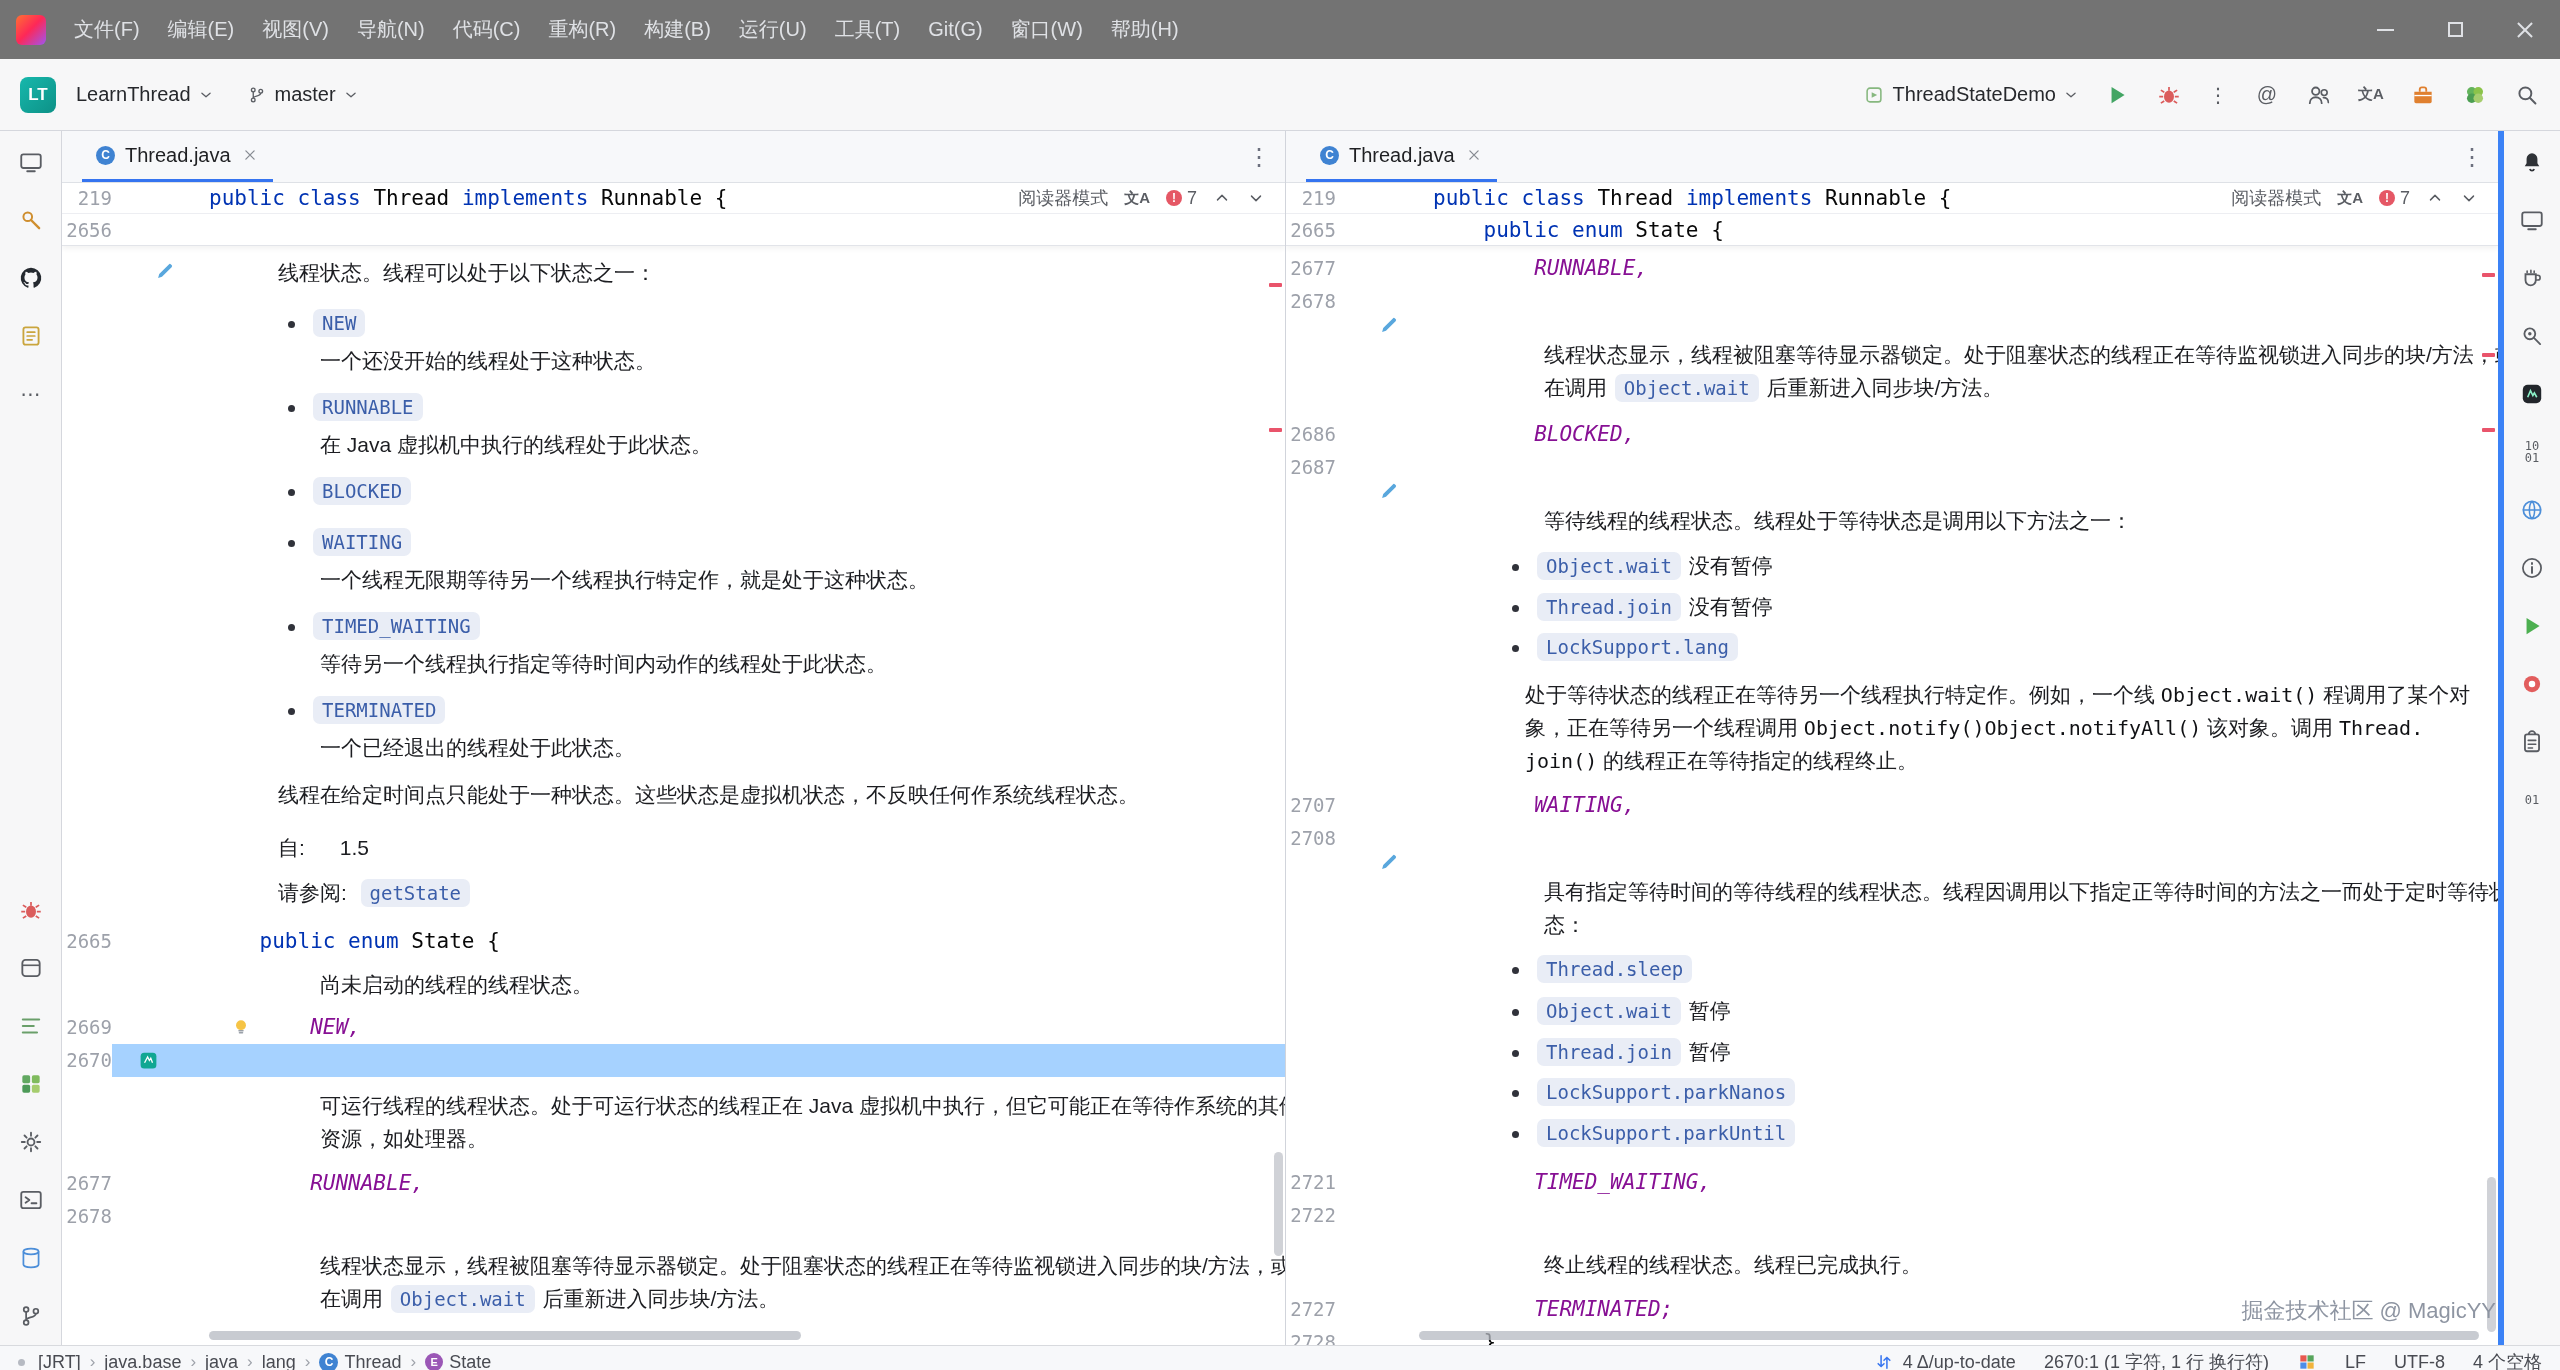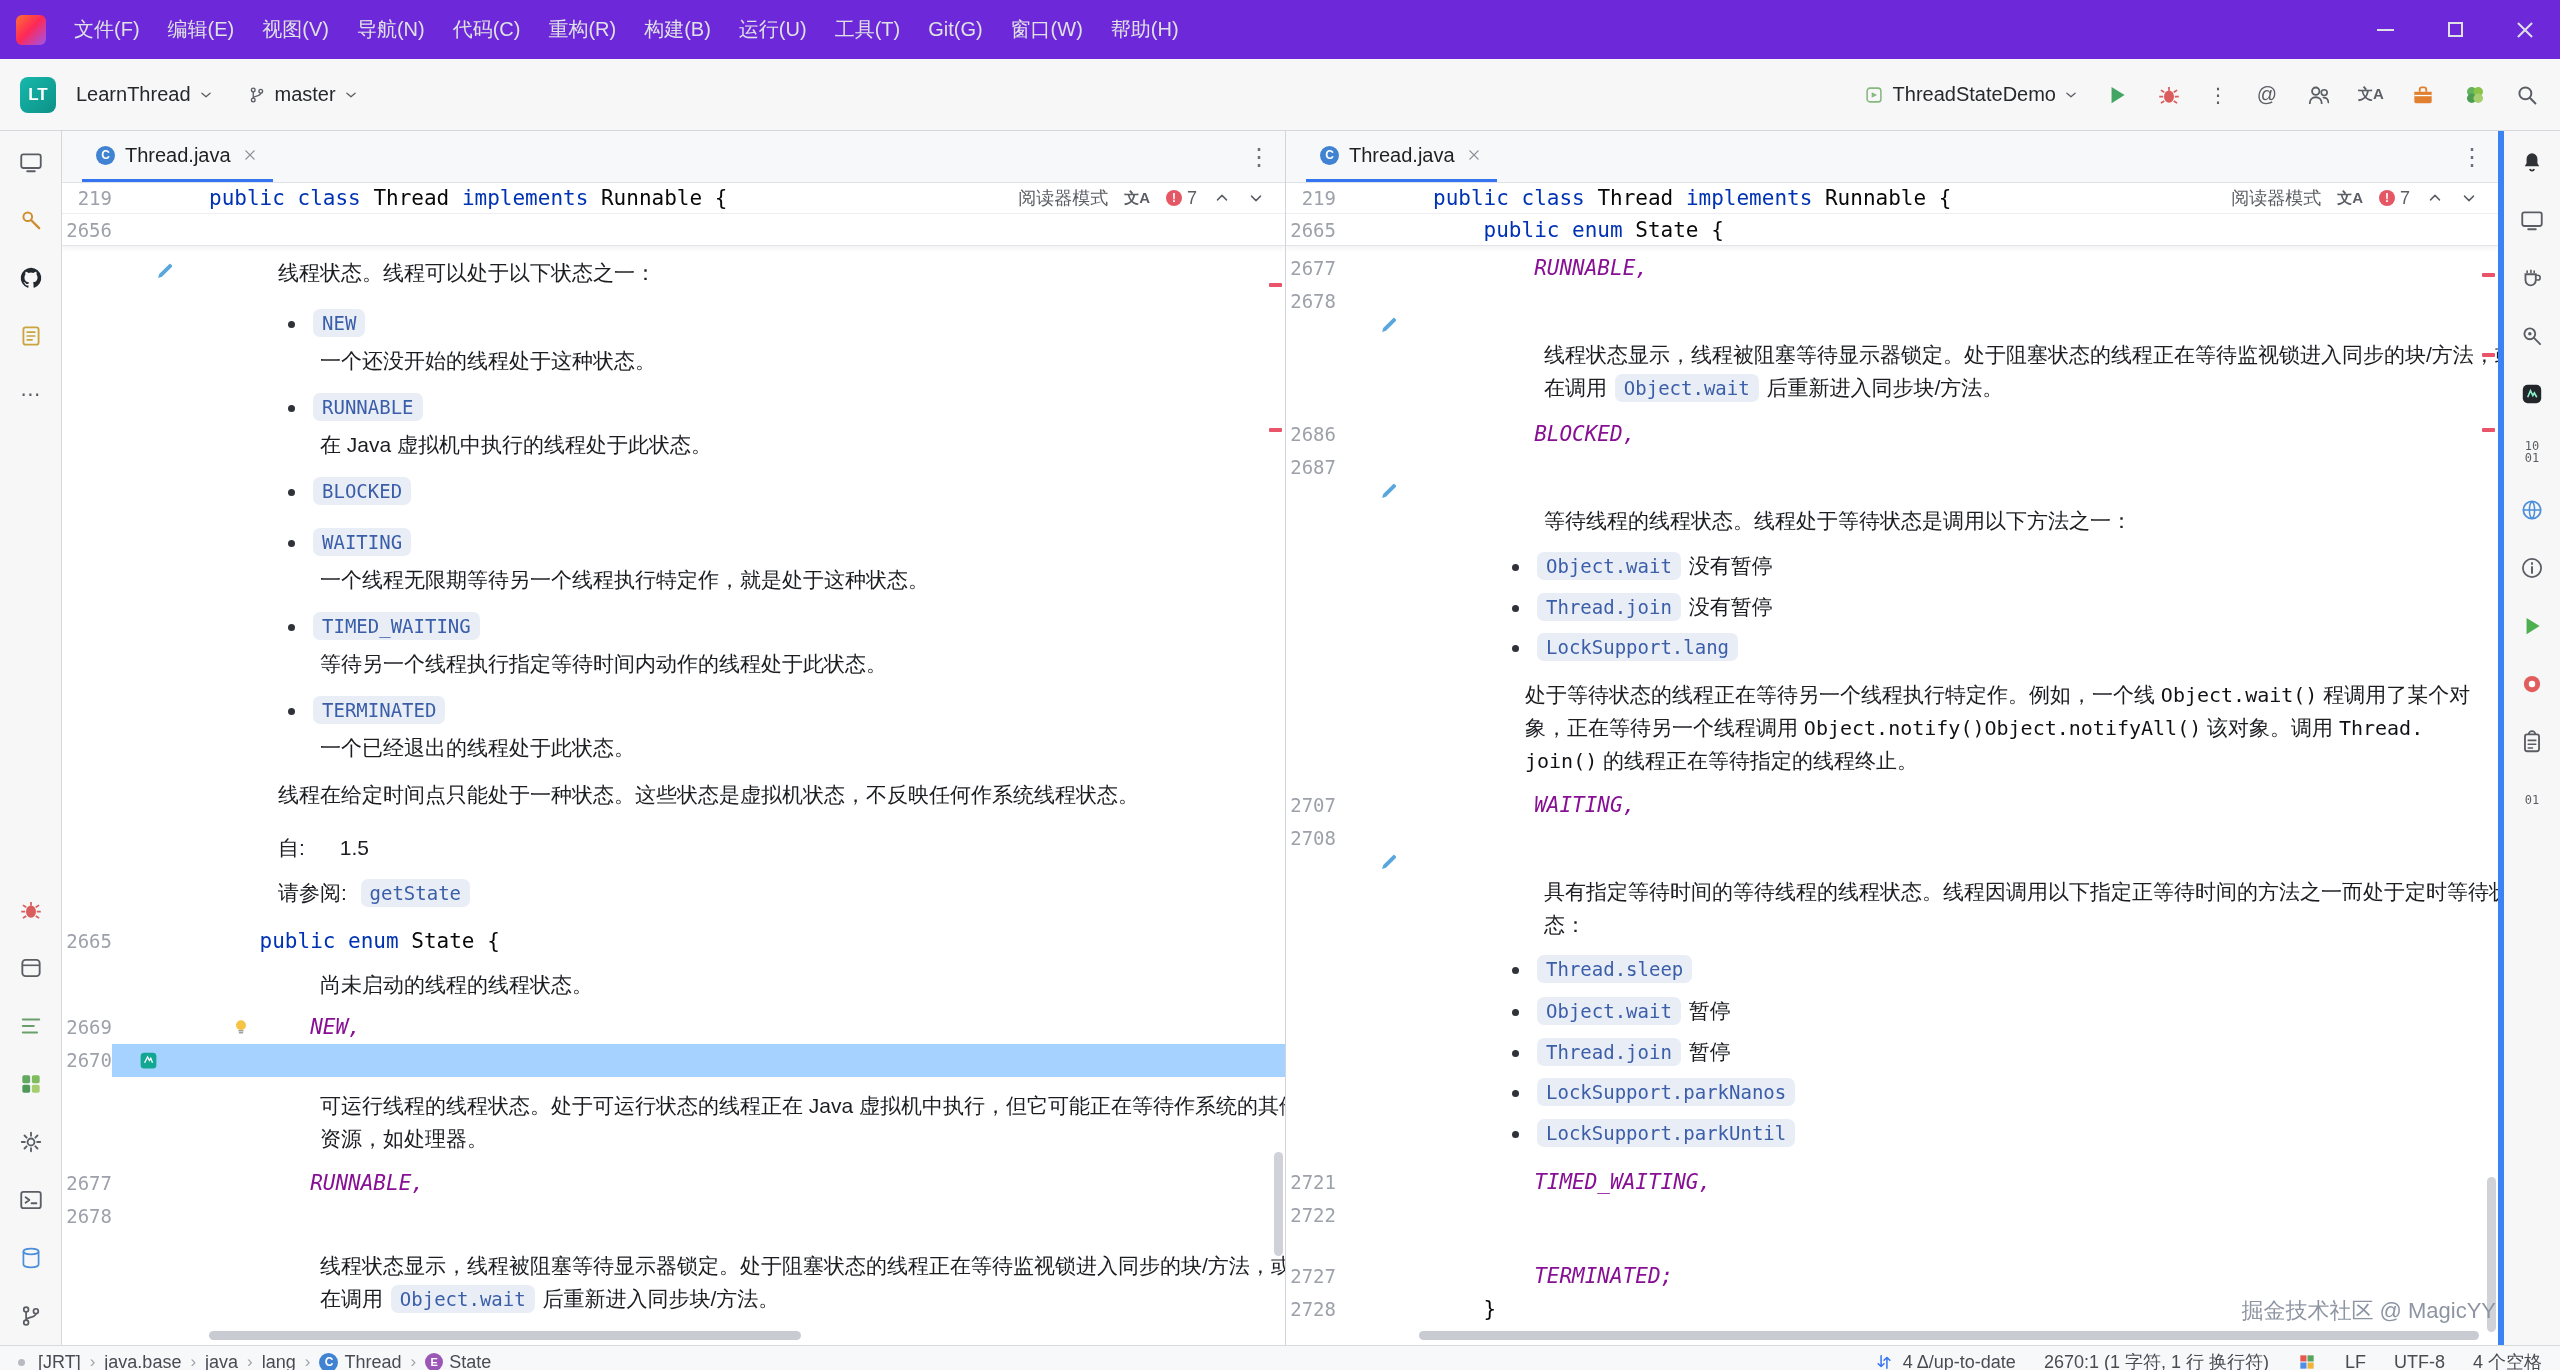--- a/index.html
+++ b/index.html
@@ -1,20 +1,20 @@
 <!DOCTYPE html>
 <html><head>
 <meta charset="utf-8">
 <style>
   * { margin:0; padding:0; box-sizing:border-box; }
   html,body { width:2560px; height:1370px; overflow:hidden; }
   body { font-family:"Liberation Sans","DejaVu Sans",sans-serif; background:#fff; position:relative; }
 
   
-  #menubar { height:59px; background:#6d28d9; display:flex; align-items:center; color:#dfe1e5; }
+  #menubar { height:59px; background:#737373; display:flex; align-items:center; color:#dfe1e5; }
   #logo { width:30px; height:30px; border-radius:6px; margin:0 14px 0 16px;
           background:linear-gradient(135deg,#fe7033 0%,#fe2857 48%,#9e55f0 100%); display:inline-block; }
   #menu-items { display:flex; align-items:center; height:100%; }
   .menu-item { padding:0 14px; font-size:20px; line-height:59px; cursor:default; }
   #wincontrols { margin-left:auto; display:flex; height:100%; }
   .wc { width:70px; height:100%; display:flex; align-items:center; justify-content:center; position:relative; }
   .wc-min { width:17px; height:2px; background:#dfe1e5; display:block; }
   .wc-max { width:15px; height:15px; border:2px solid #dfe1e5; display:block; }
   .wc-x  { position:relative; width:18px; height:18px; display:block; }
   .wc-x:before,.wc-x:after { content:""; position:absolute; left:-1px; top:8px; width:20px; height:2px; background:#dfe1e5; }
@@ -669,20 +669,24 @@
             <div class="row gap" style="height: 12px;"></div>
             <div class="row code">
               <span class="ln">2721</span>
               <span class="rc"><span class="sg-e">        TIMED_WAITING,</span></span>
             </div>
             <div class="row blank">
               <span class="ln">2722</span>
               <span class="rc"></span>
             </div>
             <div class="row gap" style="height: 16px;"></div>
+            <div class="row desc">
+              <span class="ln"></span>
+              <span class="rc"><span class="sg-p">终止线程的线程状态。线程已完成执行。</span></span>
+            </div>
             <div class="row gap" style="height: 12px;"></div>
             <div class="row code">
               <span class="ln">2727</span>
               <span class="rc"><span class="sg-e">        TERMINATED;</span></span>
             </div>
             <div class="row code">
               <span class="ln">2728</span>
               <span class="rc"><span class="sg-c">    }</span></span>
             </div>
           </div>

